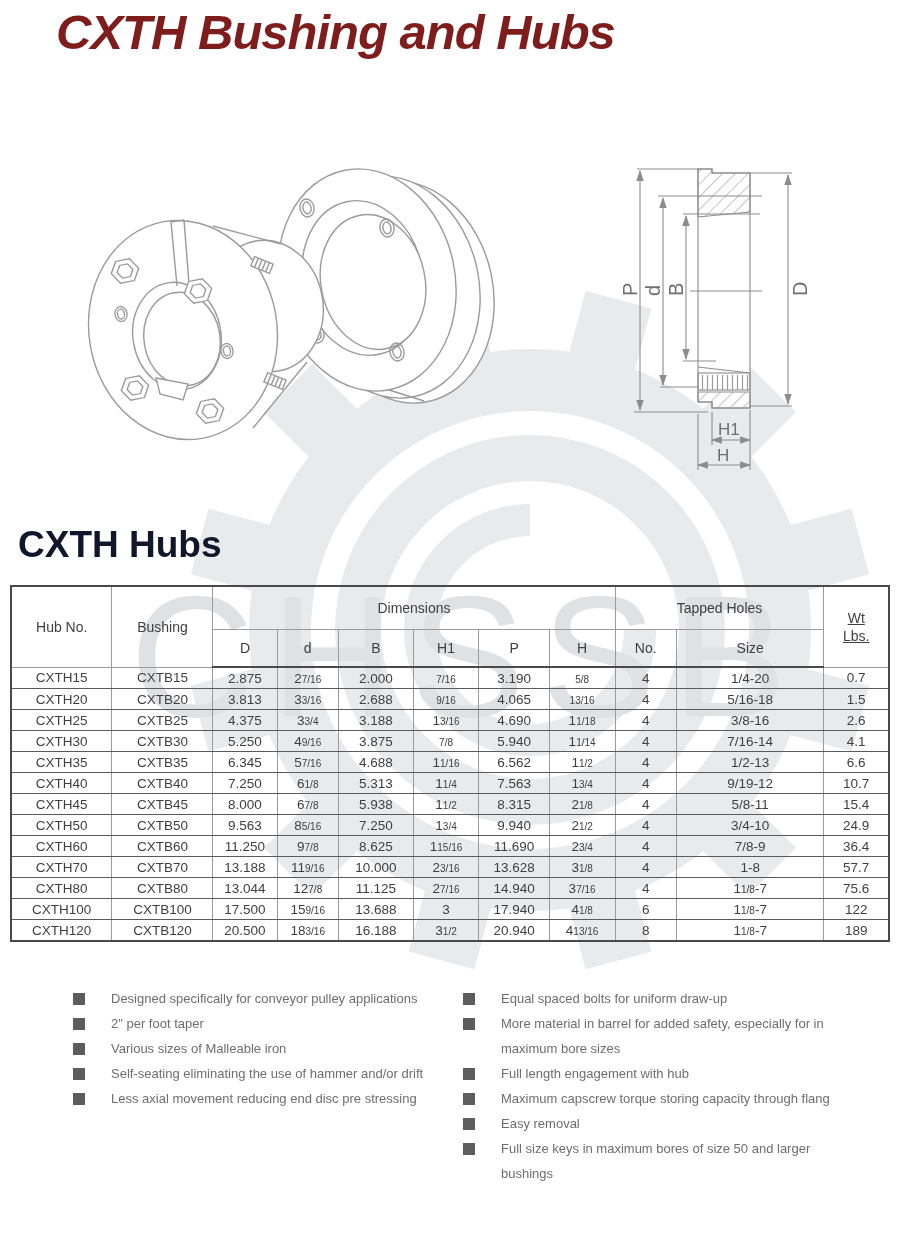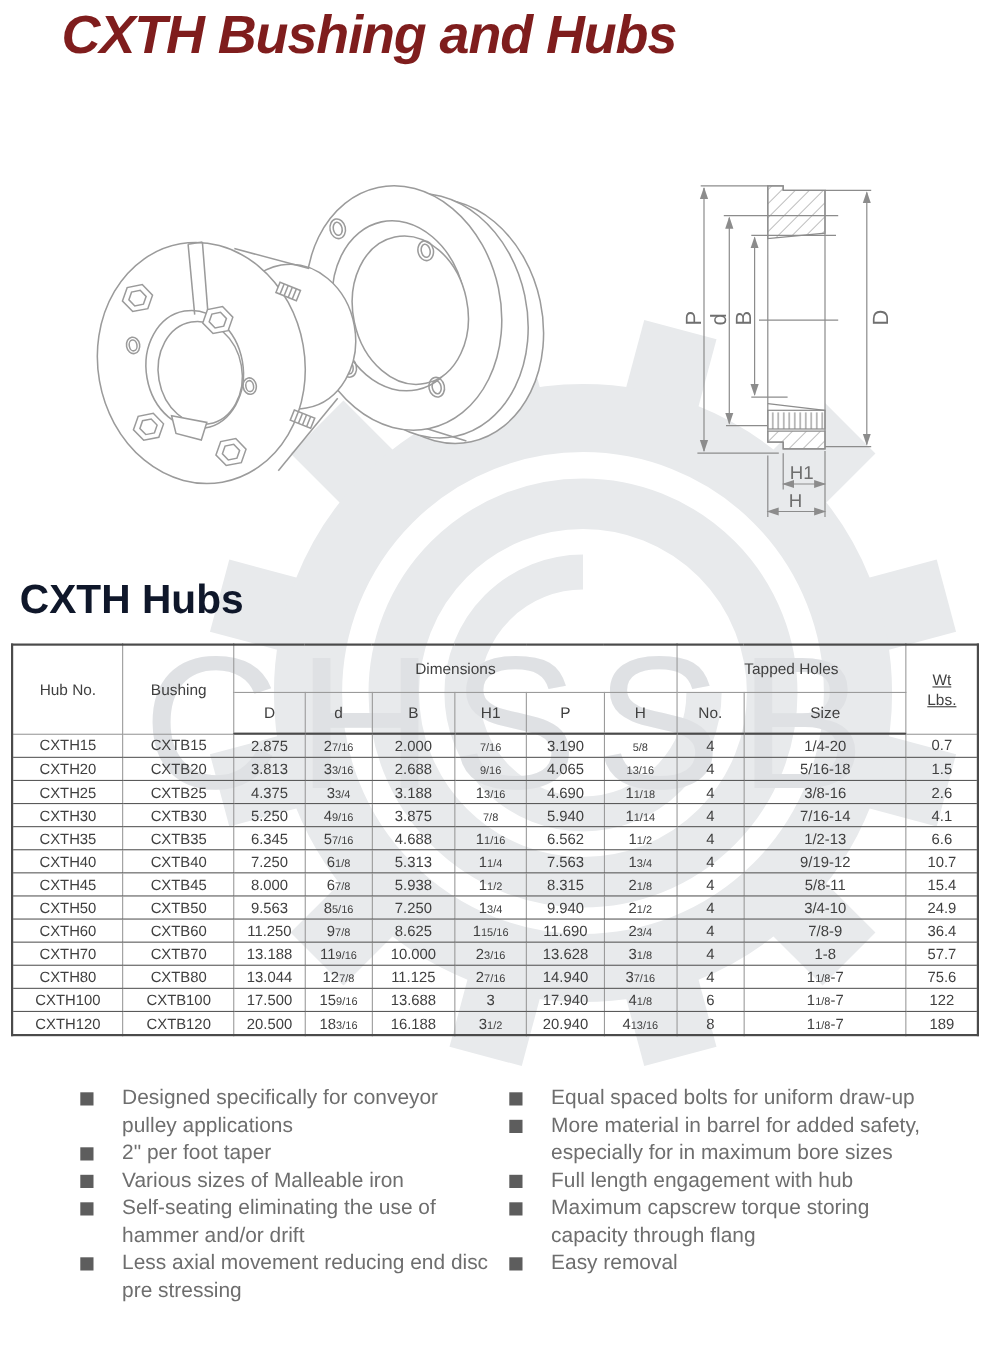--- a/index.html
+++ b/index.html
@@ -24,21 +24,21 @@
   table.hubs thead tr.h2 th{height:36px;font-size:14px;border-bottom:2px solid #4a4a4a;}
   table.hubs tbody td{height:20px;border-top:1.6px solid #5a5a5a;border-bottom:1.6px solid #5a5a5a;}
   table.hubs .wt span{display:block;line-height:1.3;text-decoration:underline;}
   .frac{font-size:10px;letter-spacing:0;}
   
   .features{left:63px;top:986px;width:810px;display:flex;}
   .features ul{list-style:none;margin:0;padding:0;}
   .features ul.fl{width:390px;}
   .features ul.fr{width:410px;}
   .features li{position:relative;padding-left:48px;margin:0;line-height:25px;
-               font-size:19px;color:#6e6e6e;}
+               font-size:13px;color:#6e6e6e;}
   .features li::before{content:"";position:absolute;left:10px;top:7px;width:12px;height:12px;
                background:#5d5d5d;}
   svg text{font-family:"Liberation Sans",sans-serif;}
 </style>
 </head>
 <body>
 
 <div class="page">
 
   <svg class="watermark" width="900" height="1246" viewBox="0 0 900 1246">
@@ -413,16 +413,17 @@
         <li>Various sizes of Malleable iron</li>
         <li>Self-seating eliminating the use of hammer and/or drift</li>
         <li>Less axial movement reducing end disc pre stressing</li>
       </ul>
     <ul class="fr">
         <li>Equal spaced bolts for uniform draw-up</li>
         <li>More material in barrel for added safety, especially for in maximum bore sizes</li>
         <li>Full length engagement with hub</li>
         <li>Maximum capscrew torque storing capacity through flang</li>
         <li>Easy removal</li>
+        <li>Full size keys in maximum bores of size 50 and larger bushings</li>
       </ul>
   </div>
 
 </div>
 
 </body></html>

